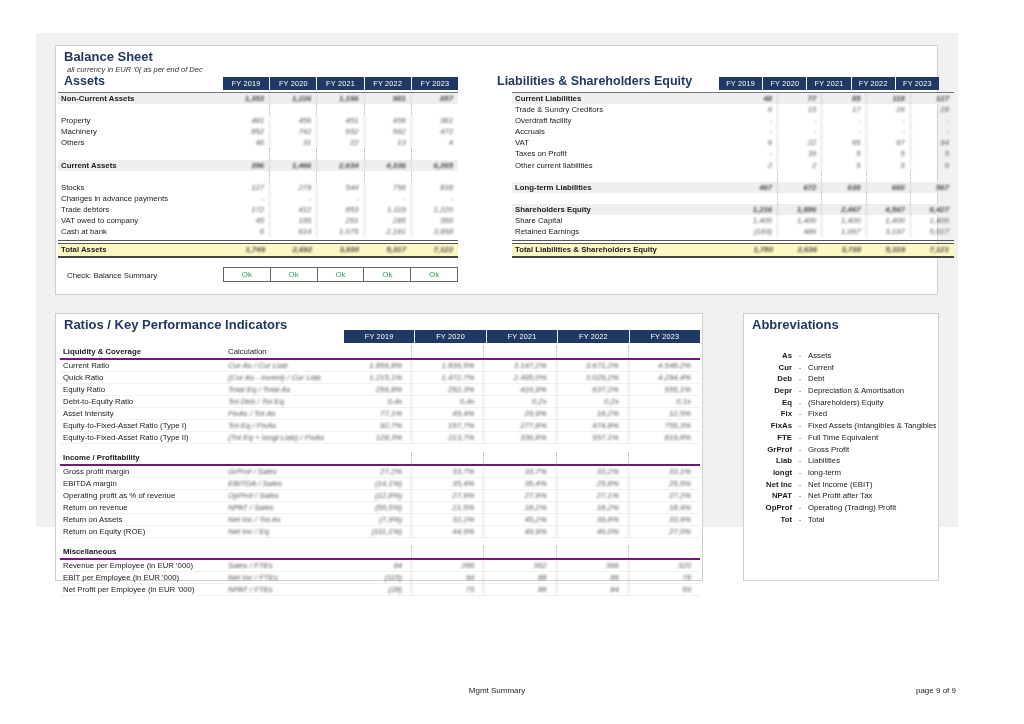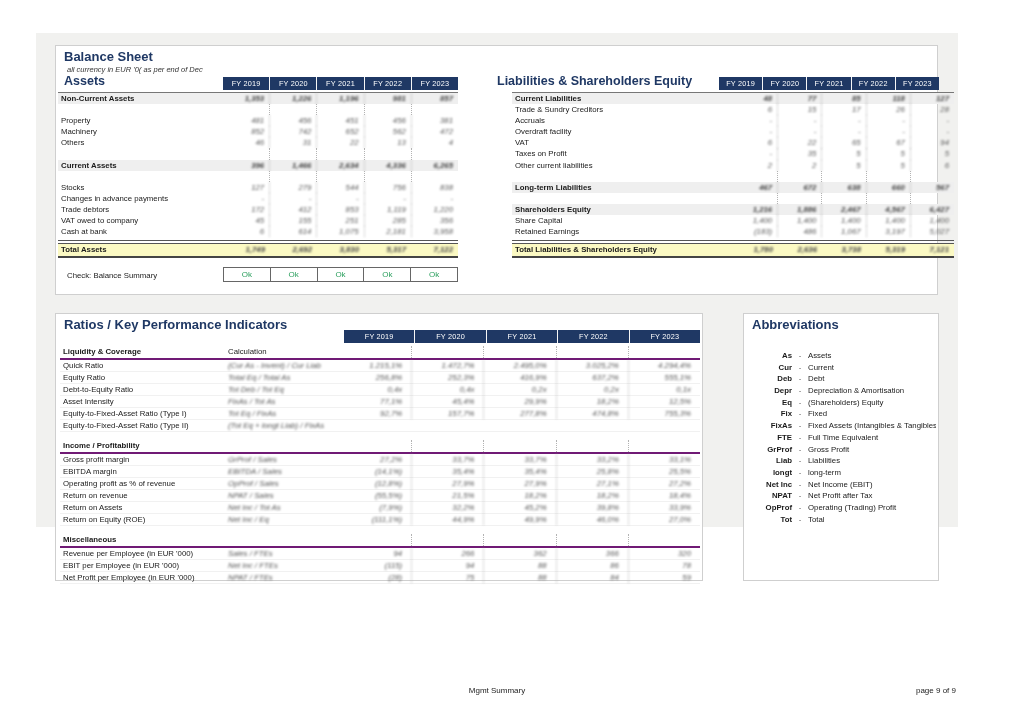--- a/index.html
+++ b/index.html
@@ -275,31 +275,31 @@
           <div class="bs-lbl">Trade &amp; Sundry Creditors</div>
           <div class="bs-vals">
             <div class="bs-vc dotted num">6</div>
             <div class="bs-vc dotted num">15</div>
             <div class="bs-vc dotted num">17</div>
             <div class="bs-vc dotted num">26</div>
             <div class="bs-vc dotted num">28</div>
           </div>
         </div>
         <div class="bs-row r-data">
+          <div class="bs-lbl">Overdraft facility</div>
+          <div class="bs-vals">
+            <div class="bs-vc dotted num">-</div>
+            <div class="bs-vc dotted num">-</div>
+            <div class="bs-vc dotted num">-</div>
+            <div class="bs-vc dotted num">-</div>
+            <div class="bs-vc dotted num">-</div>
+          </div>
+        </div>
+        <div class="bs-row r-data">
           <div class="bs-lbl">Accruals</div>
-          <div class="bs-vals">
-            <div class="bs-vc dotted num">-</div>
-            <div class="bs-vc dotted num">-</div>
-            <div class="bs-vc dotted num">-</div>
-            <div class="bs-vc dotted num">-</div>
-            <div class="bs-vc dotted num">-</div>
-          </div>
-        </div>
-        <div class="bs-row r-data">
-          <div class="bs-lbl">Overdraft facility</div>
           <div class="bs-vals">
             <div class="bs-vc dotted num">-</div>
             <div class="bs-vc dotted num">-</div>
             <div class="bs-vc dotted num">-</div>
             <div class="bs-vc dotted num">-</div>
             <div class="bs-vc dotted num">-</div>
           </div>
         </div>
         <div class="bs-row r-data">
           <div class="bs-lbl">VAT</div>
@@ -429,20 +429,31 @@
           <div class="kpi-calc">Calculation</div>
           <div class="kpi-vals">
             <div class="kpi-vc"></div>
             <div class="kpi-vc"></div>
             <div class="kpi-vc"></div>
             <div class="kpi-vc"></div>
             <div class="kpi-vc"></div>
           </div>
         </div>
         <div class="kpi-row">
+          <div class="kpi-lbl">Current Ratio</div>
+          <div class="kpi-calc num">Cur As / Cur Liab</div>
+          <div class="kpi-vals">
+            <div class="kpi-vc num">1.856,8%</div>
+            <div class="kpi-vc num">1.836,5%</div>
+            <div class="kpi-vc num">3.147,2%</div>
+            <div class="kpi-vc num">3.671,2%</div>
+            <div class="kpi-vc num">4.548,2%</div>
+          </div>
+        </div>
+        <div class="kpi-row">
           <div class="kpi-lbl">Quick Ratio</div>
           <div class="kpi-calc num">(Cur As - Invent) / Cur Liab</div>
           <div class="kpi-vals">
             <div class="kpi-vc num">1.215,1%</div>
             <div class="kpi-vc num">1.472,7%</div>
             <div class="kpi-vc num">2.495,0%</div>
             <div class="kpi-vc num">3.025,2%</div>
             <div class="kpi-vc num">4.294,4%</div>
           </div>
         </div>
@@ -486,20 +497,27 @@
             <div class="kpi-vc num">92,7%</div>
             <div class="kpi-vc num">157,7%</div>
             <div class="kpi-vc num">277,8%</div>
             <div class="kpi-vc num">474,8%</div>
             <div class="kpi-vc num">755,3%</div>
           </div>
         </div>
         <div class="kpi-row">
           <div class="kpi-lbl">Equity-to-Fixed-Asset Ratio (Type II)</div>
           <div class="kpi-calc num">(Tot Eq + longt Liab) / FixAs</div>
+          <div class="kpi-vals">
+            <div class="kpi-vc num">128,3%</div>
+            <div class="kpi-vc num">213,7%</div>
+            <div class="kpi-vc num">336,8%</div>
+            <div class="kpi-vc num">557,1%</div>
+            <div class="kpi-vc num">819,8%</div>
+          </div>
         </div>
         <div class="kpi-gap"></div>
         <div class="kpi-hrow">
           <div class="kpi-lbl bold">Income / Profitability</div>
           <div class="kpi-calc"></div>
           <div class="kpi-vals">
             <div class="kpi-vc"></div>
             <div class="kpi-vc"></div>
             <div class="kpi-vc"></div>
             <div class="kpi-vc"></div>

